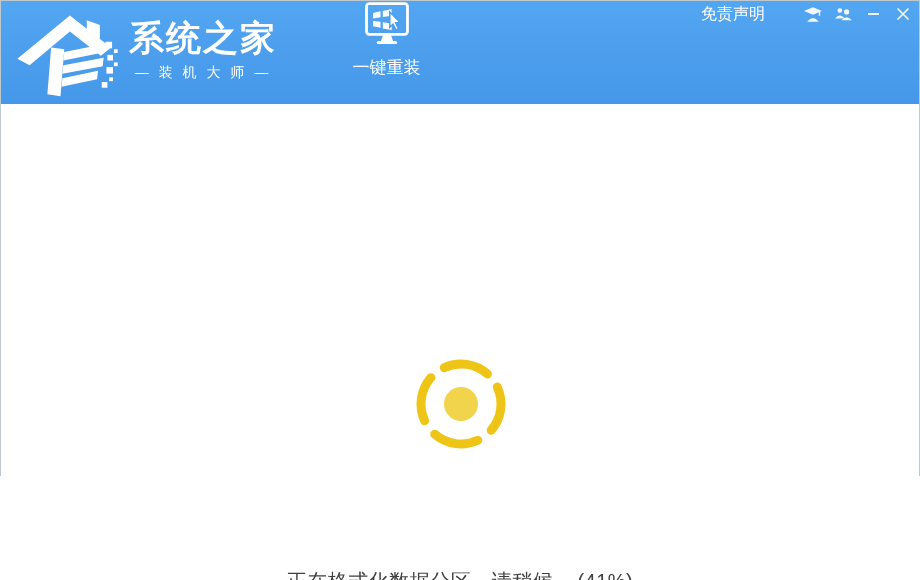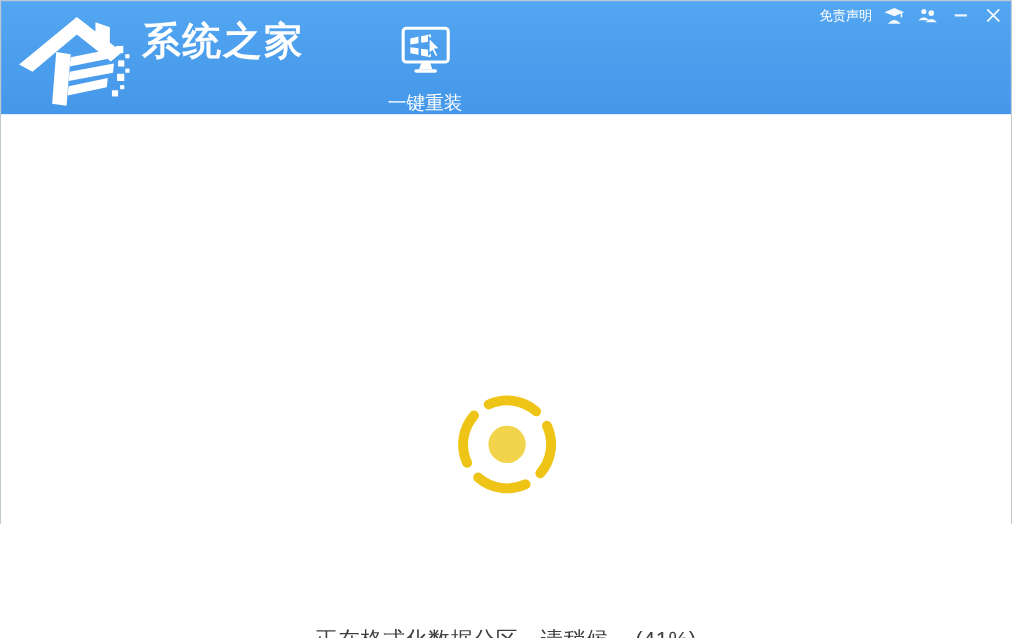--- a/index.html
+++ b/index.html
@@ -16,29 +16,29 @@
   .logo-area { position:absolute; left:16px; top:7px; display:flex; align-items:flex-start; }
   .logo-house { width:102px; height:90px; }
   .logo-text { margin-left:10px; margin-top:10px; text-align:center; }
   .logo-title { color:#ffffff; font-size:35px; font-weight:bold; letter-spacing:2px;
     line-height:40px; white-space:nowrap; }
   .logo-sub { color:#ffffff; font-size:14px; letter-spacing:3px; margin-top:6px; white-space:nowrap; }
 
   
   .tabs { position:absolute; left:298px; top:0; height:103px; display:flex; }
   .tab { width:175px; height:103px; display:flex; flex-direction:column;
-    align-items:center; justify-content:flex-end; padding-bottom:0; cursor:pointer; }
+    align-items:center; justify-content:flex-end; padding-bottom:26px; cursor:pointer; }
   .tab.active { background:linear-gradient(180deg,#46a2f2 0%, #0b81f0 100%); }
   .tab .icon-wrap { height:62px; display:flex; align-items:center; justify-content:center; margin-bottom:5px; }
   .tab-label { color:#ffffff; font-size:17px; line-height:20px; white-space:nowrap; }
 
   
   .titlebar { position:absolute; top:4px; right:6px; height:18px;
     display:flex; align-items:center; }
-  .disclaimer { color:#ffffff; font-size:12px; cursor:pointer; }
+  .disclaimer { color:#ffffff; font-size:16px; margin-right:28px; cursor:pointer; }
   .tb-icon { display:flex; align-items:center; justify-content:center;
     width:20px; height:16px; margin-left:10px; cursor:pointer; }
   .min-bar { width:11px; height:2px; background:#eef5fc; }
 
   
   .content { position:absolute; left:0; top:103px; width:100%; height:477px; background:#ffffff; }
   .spinner { position:absolute; left:408px; top:248px; width:104px; height:104px; }
   .status-text { position:absolute; left:0; top:464px; width:100%;
     text-align:center; font-size:20px; color:#3f3f3f; letter-spacing:0.5px; }
 </style>
@@ -61,20 +61,21 @@
           <rect x="96" y="50" width="6" height="6"></rect>
           <rect x="103" y="44" width="4" height="4"></rect>
           <rect x="95" y="63" width="7" height="7"></rect>
           <rect x="103" y="58" width="4" height="4"></rect>
           <rect x="90" y="79" width="6" height="6"></rect>
           <rect x="98" y="74" width="4" height="4"></rect>
         </g>
       </svg>
       <div class="logo-text">
         <div class="logo-title">系统之家</div>
+        <div class="logo-sub">— 装 机 大 师 —</div>
       </div>
     </div>
 
     <div class="tabs">
 
       <div class="tab">
         <div class="icon-wrap">
           <svg width="56" height="54" viewBox="0 0 60 58">
             <rect x="8" y="5" width="44" height="33" rx="3" fill="none" stroke="#ffffff" stroke-width="3"></rect>
             <g fill="#ffffff">

